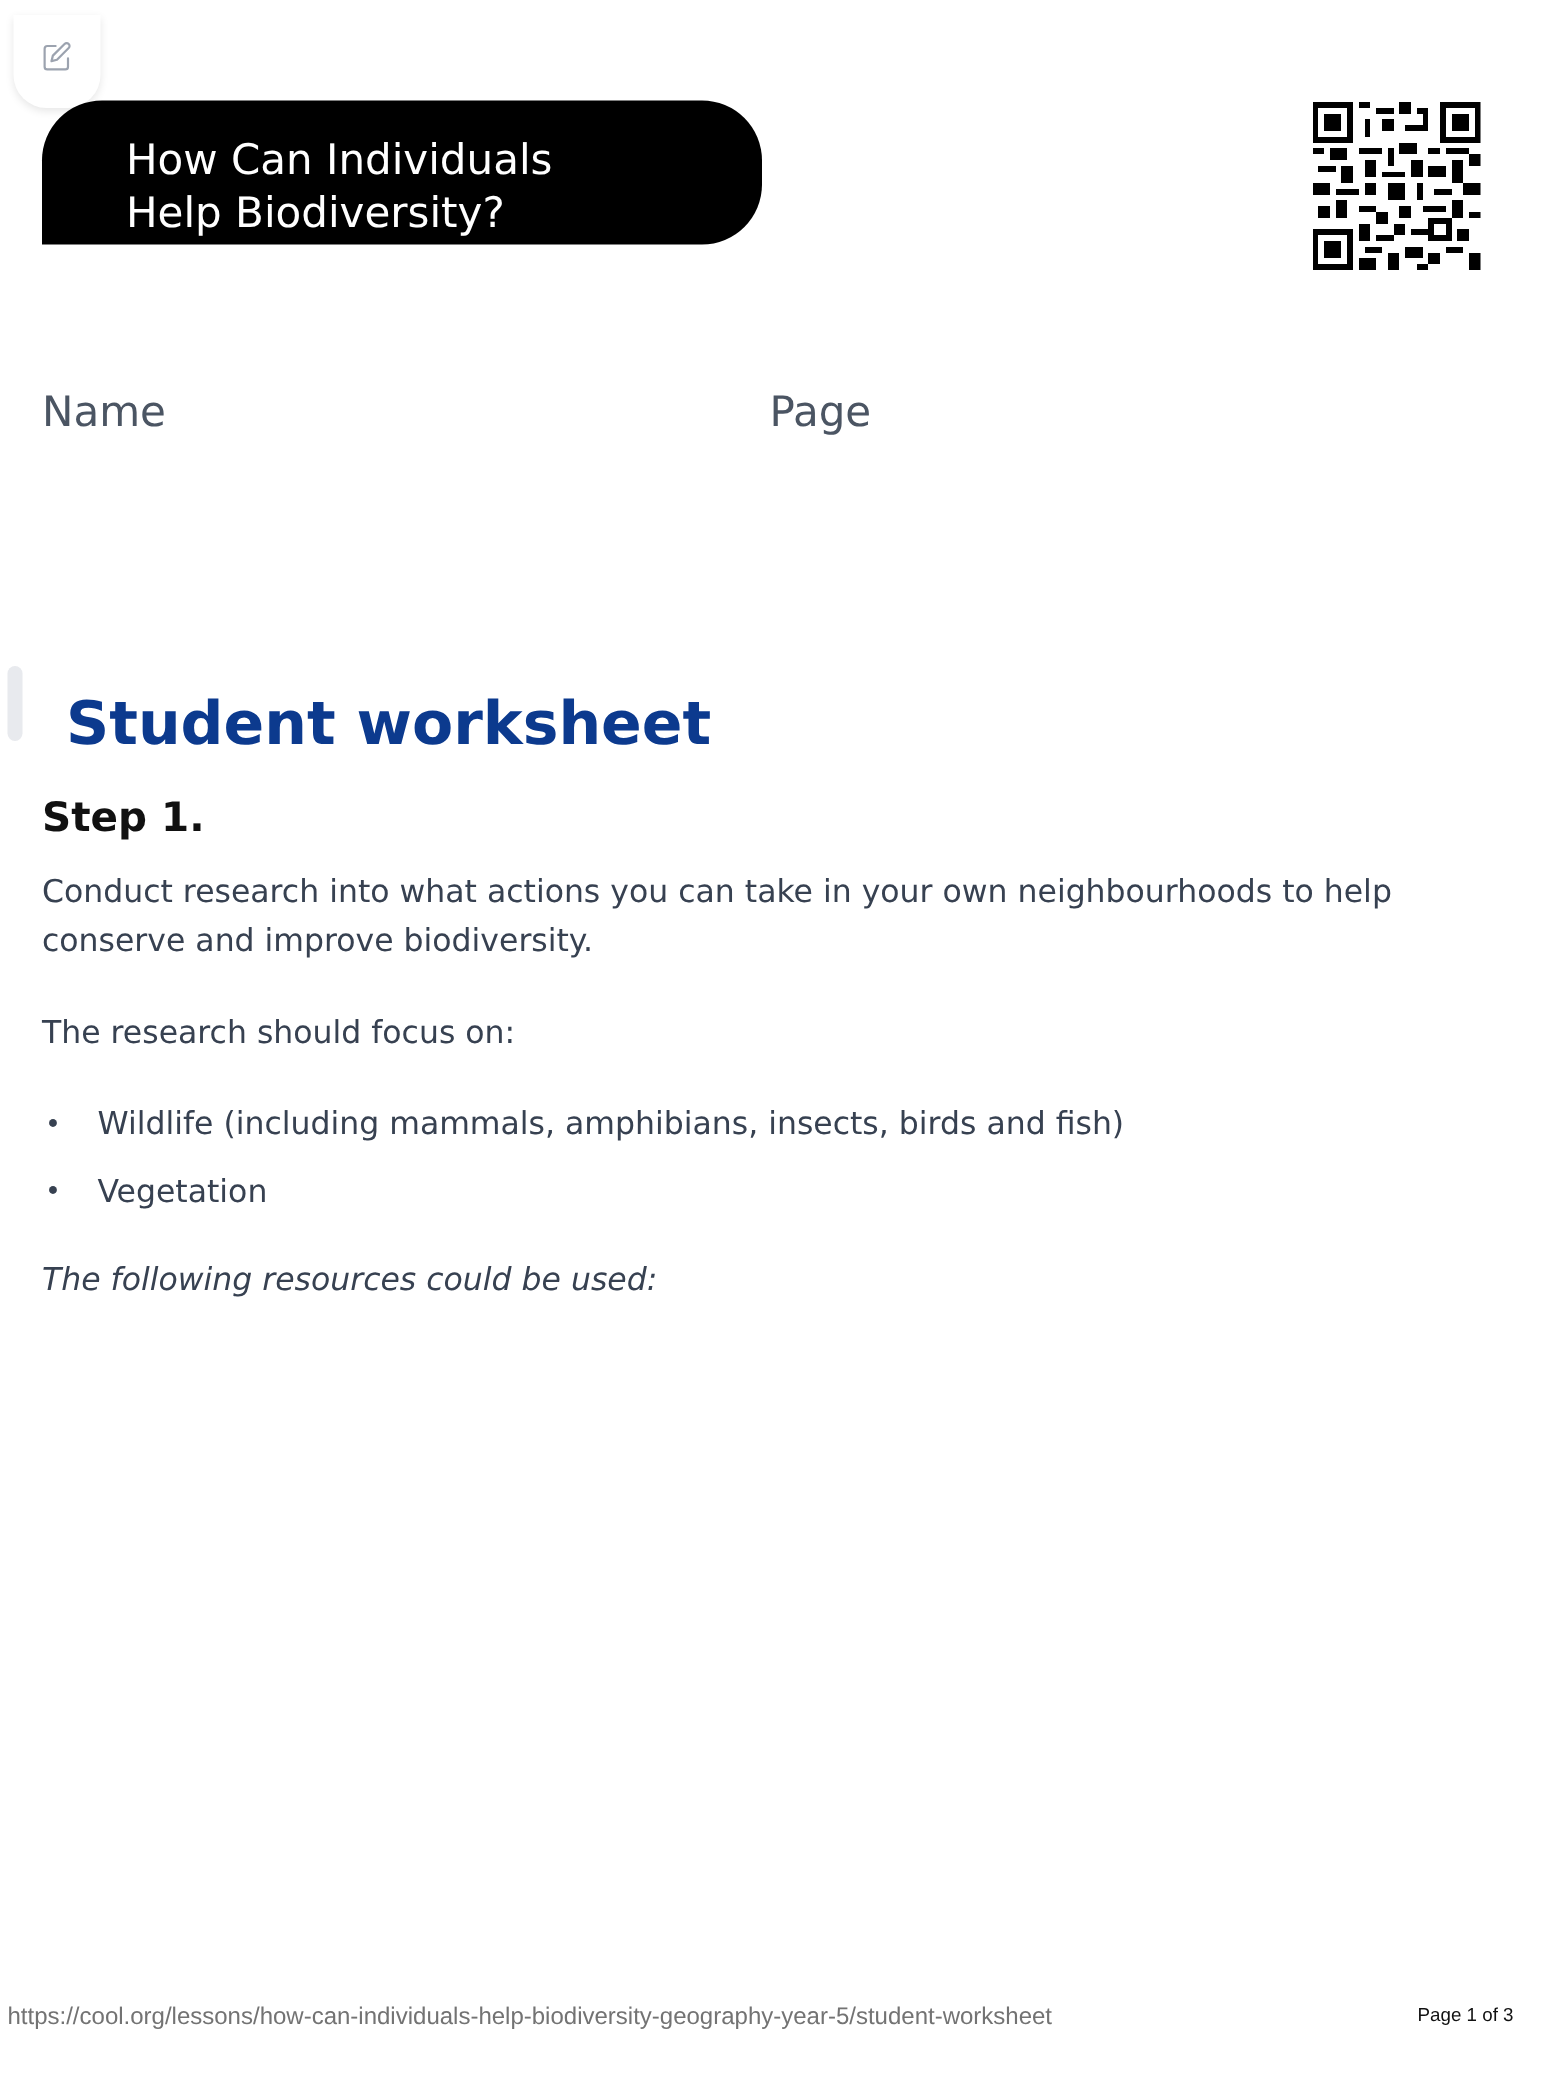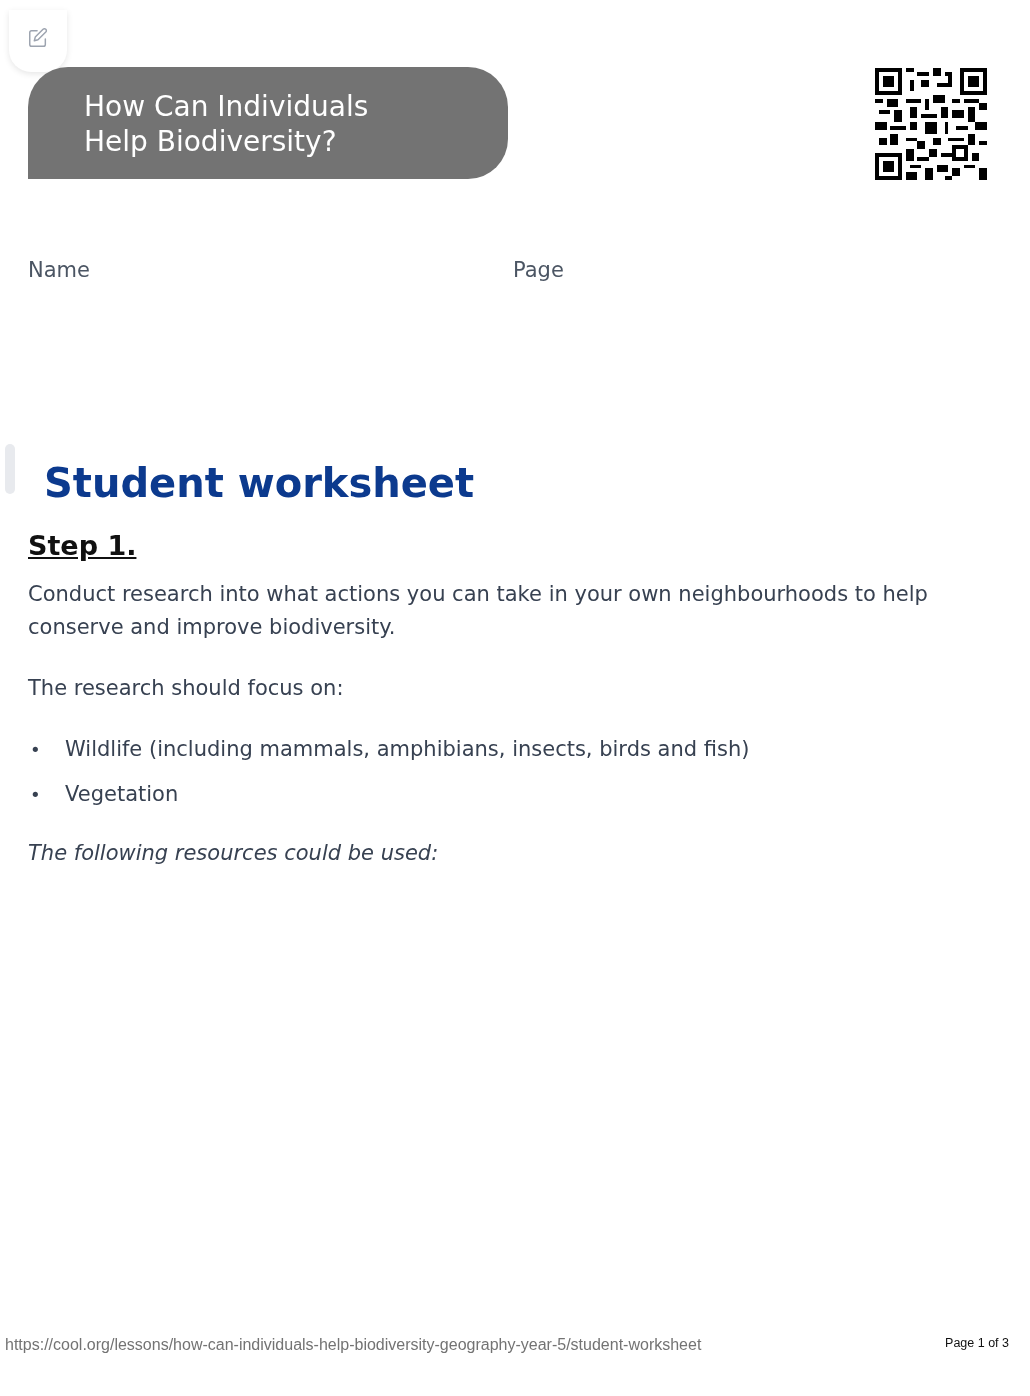--- a/index.html
+++ b/index.html
@@ -9,48 +9,48 @@
     }
     .edit-tab {
       position: absolute; left: 9px; top: 10px; width: 58px; height: 62px;
       background: #ffffff; border-radius: 0 0 22px 22px;
       box-shadow: 0 2px 6px rgba(0,0,0,0.10);
       display: flex; align-items: center; justify-content: center;
       z-index: 1;
     }
     .edit-tab svg { width: 22px; height: 22px; margin-top: -6px; }
     .title-banner {
-      position: absolute; left: 28px; top: 67px; width: 480px; height: 112px;
-      background: #737373; border-radius: 0 40px 40px 40px;
+      position: absolute; left: 28px; top: 67px; width: 480px; height: 96px;
+      background: #000000; border-radius: 0 40px 40px 40px;
       border-top-left-radius: 40px; border-bottom-left-radius: 0;
       z-index: 2;
     }
     .title-text {
       position: absolute; left: 56px; top: 22px; width: 400px;
       color: #ffffff; font-size: 28px; line-height: 35px; font-weight: normal;
     }
     .qr {
       position: absolute; left: 875px; top: 68px; width: 112px; height: 112px;
     }
     .field-label {
-      position: absolute; top: 258px; font-size: 21px; color: #4b5563;
+      position: absolute; top: 258px; font-size: 28px; color: #4b5563;
     }
     .field-name { left: 28px; }
     .field-class { left: 513px; }
     .section-marker {
       position: absolute; left: 5px; top: 444px; width: 10px; height: 50px;
       background: #e8eaee; border-radius: 5px;
     }
     .section-title {
       position: absolute; left: 28px; top: 441px; margin: 16px;
       font-size: 40px; font-weight: bold; color: #0c3a8e; line-height: 52px;
     }
     .step-title {
       position: absolute; left: 28px; top: 528px; margin: 0;
-      font-size: 27px; font-weight: bold; color: #111111; line-height: 36px; text-decoration: underline;
+      font-size: 27px; font-weight: bold; color: #111111; line-height: 36px;
     }
     .content {
       position: absolute; left: 28px; top: 578px; width: 950px;
       font-size: 21px; line-height: 33px; color: #374151;
     }
     .content p { margin: 0; }
     .content p.gap { margin-top: 28px; }
     .bullets { list-style: none; margin: 28px 0 0 0; padding: 0; }
     .bullets li { position: relative; padding-left: 37px; margin-bottom: 12px; }
     .bullets li .dot {

